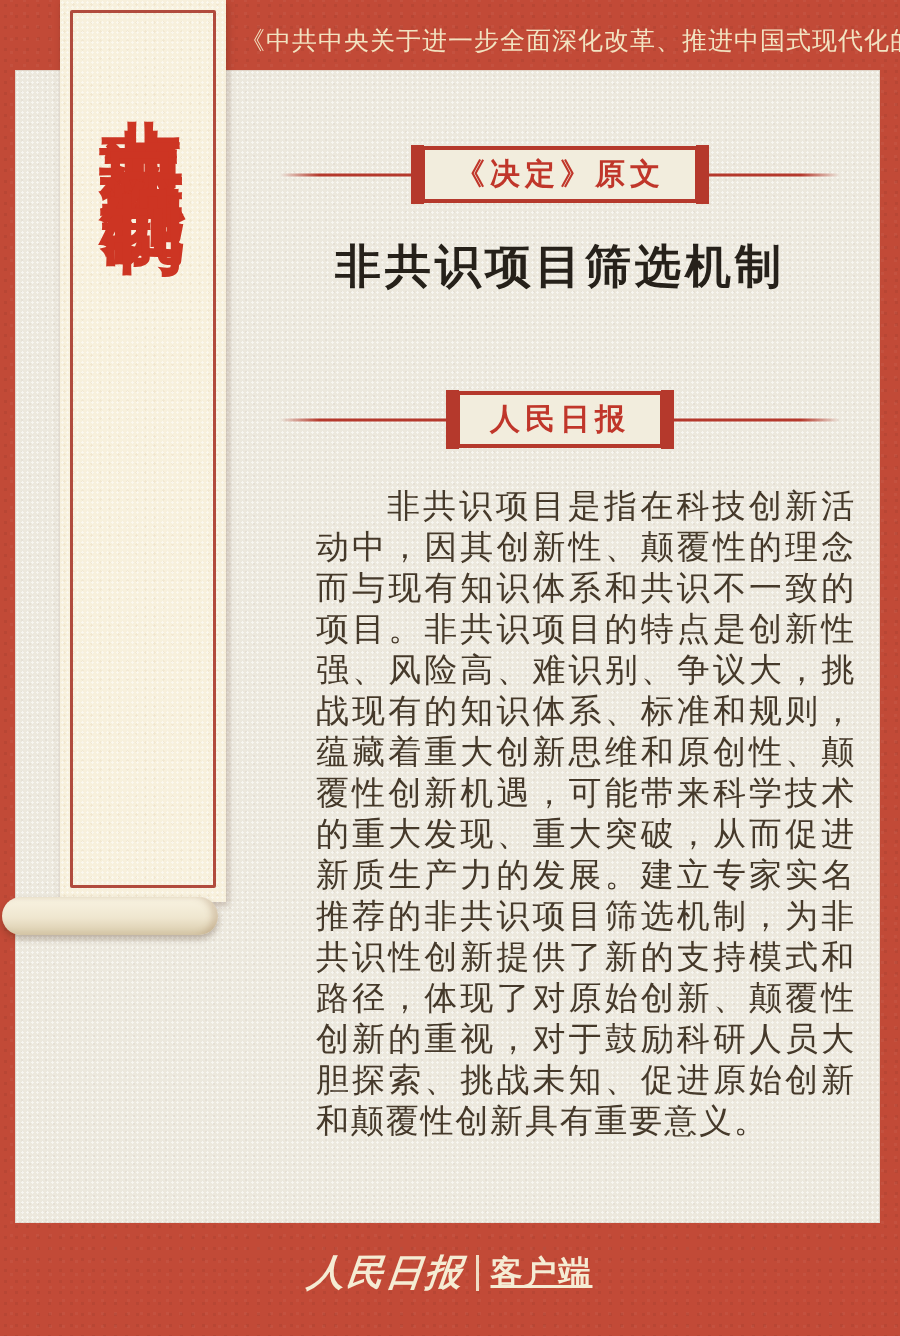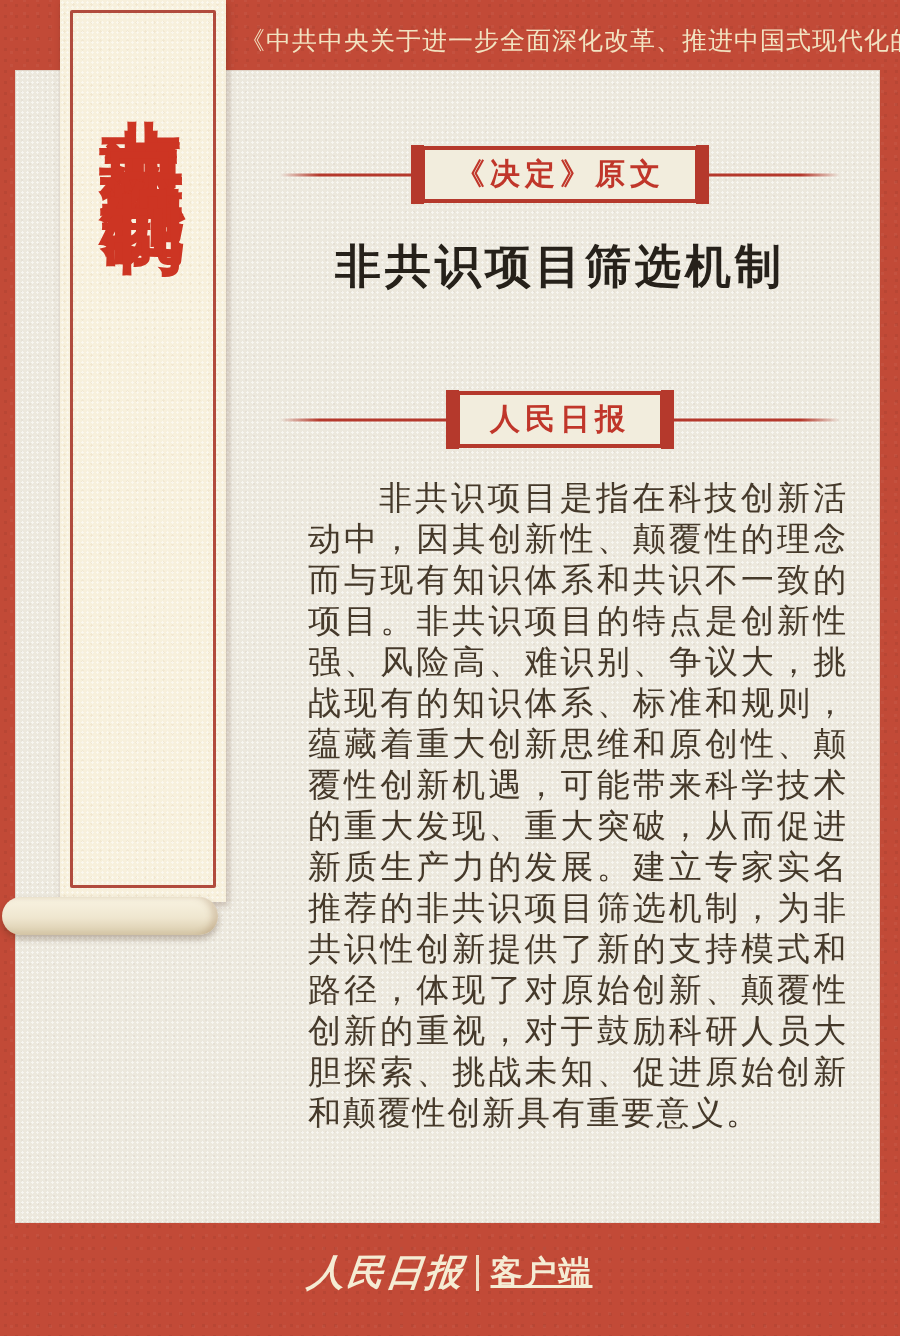--- a/index.html
+++ b/index.html
@@ -135,21 +135,21 @@
   .body-text {
     position: absolute;
     left: 68px; top: 477px;
     width: 540px;
     font-size: 33px;
     line-height: 41px;
     letter-spacing: 0.055em;
     color: #45392a;
     text-align: justify;
     text-indent: 2.15em;
-    margin: 0;
+    margin: 8px;
   }
 
   
   .footer {
     position: absolute;
     left: 0; top: 1248px; width: 900px;
     display: flex;
     align-items: center;
     justify-content: center;
     gap: 12px;

